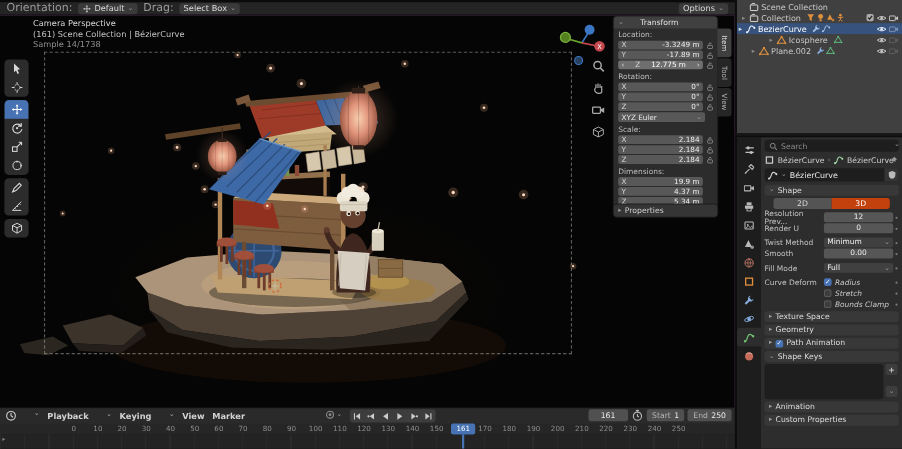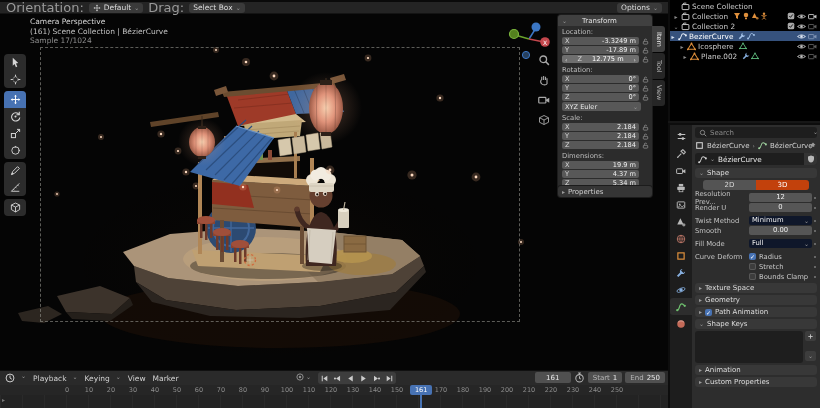--- a/index.html
+++ b/index.html
@@ -2,21 +2,21 @@
 <html><head>
 <meta charset="utf-8">
 <style>
   html,body{margin:0;padding:0;background:#000;}
   #app{position:relative;width:820px;height:408px;background:#161616;font-family:"DejaVu Sans",sans-serif;
        font-size:8px;color:#c8c8c8;overflow:hidden;-webkit-user-select:none;user-select:none;}
   .ic{display:inline-block;vertical-align:middle;flex:none;}
   
   .vp-header{position:absolute;left:0;top:0;width:668px;height:14px;background:#242424;border-top:2px solid #0a0a0a;
     border-bottom:1px solid #141414;display:flex;align-items:center;gap:5px;padding:0 6px;box-sizing:border-box;z-index:5;}
-  .hlbl{color:#9a9a9a;font-size:13px;}
+  .hlbl{color:#9a9a9a;font-size:10px;}
   .hdrop{background:#3a3a3a;border-radius:3px;height:10px;display:flex;align-items:center;gap:3px;
     padding:0 4px;font-size:7.5px;color:#dcdcdc;}
   .carrow{color:#9a9a9a;font-size:6px;line-height:6px;}
   
   .vp-body{position:absolute;left:0;top:14px;width:668px;height:356px;background:#701a75;overflow:hidden;}
   .vp-body svg.scene{position:absolute;left:0;top:0;}
   .overlay{position:absolute;left:30px;top:3px;line-height:9.5px;font-size:7.5px;z-index:3;}
   .ov1{color:#d8d8d8;}.ov2{color:#c2c2c2;}.ov3{color:#8f8f8f;}
   
   .toolbar{position:absolute;left:4px;top:40px;width:22px;display:flex;flex-direction:column;gap:3px;z-index:4;}
@@ -44,37 +44,37 @@
   .nprops{position:absolute;left:558px;top:172px;width:94px;height:11px;background:#353535;border-radius:3px;
      display:flex;align-items:center;gap:3px;padding:0 4px;box-sizing:border-box;color:#cfcfcf;font-size:7px;z-index:6;
      box-shadow:0 0 0 1px #1c1c1c;}
   .ntabs{position:absolute;left:652px;top:12px;z-index:6;display:flex;flex-direction:column;gap:1px;}
   .ntab{width:13px;height:26px;background:#262626;color:#b5b5b5;font-size:6.5px;border-radius:0 3px 3px 0;
      display:flex;align-items:center;justify-content:center;writing-mode:vertical-rl;}
   .ntab.active{background:#3f3f3f;color:#ececec;}
   
   .timeline{position:absolute;left:0;top:370px;width:668px;height:38px;background:#2a2a2a;border-top:1px solid #101010;box-sizing:border-box;}
   .tl-header{position:relative;height:14px;display:flex;align-items:center;gap:7px;padding:0 5px;}
-  .tl-menu{color:#d2d2d2;font-size:7.5px;display:flex;gap:6px;}
+  .tl-menu{color:#d2d2d2;font-size:7.5px;display:flex;gap:16px;font-weight:bold;}
   .transport{position:absolute;left:318px;top:1px;display:flex;background:#3d3d3d;border-radius:3px;height:12px;align-items:center;}
   .tpbtn{width:13px;height:12px;display:flex;align-items:center;justify-content:center;color:#cccccc;}
   .rec{position:absolute;left:295px;top:1px;display:flex;align-items:center;gap:1px;color:#8d8d8d;}
   .tl-right{position:absolute;right:3px;top:1px;display:flex;align-items:center;gap:3px;}
   .pill{background:#505050;border-radius:2px;height:11px;display:flex;align-items:center;gap:3px;padding:0 5px;font-size:7px;color:#e8e8e8;}
   .pill .dim{color:#b5b5b5;}
   .tl-ruler{position:absolute;left:0;top:14px;width:668px;height:10px;background:#262626;border-bottom:1px solid #1b1b1b;}
   .tick{position:absolute;top:1px;transform:translateX(-50%);font-size:6.5px;color:#8d8d8d;}
   .ph-label{position:absolute;top:0;width:22px;height:10px;background:#4772b3;border-radius:2px;color:#fff;
      font-size:6.5px;text-align:center;line-height:10px;z-index:2;}
   .tl-track{position:absolute;left:0;top:24px;width:668px;height:14px;background:#232323;
      background-image:repeating-linear-gradient(90deg,#2a2a2a 0 1px,transparent 1px 22px);}
   .ph-line{position:absolute;top:24px;height:14px;width:2px;background:#4772b3;z-index:2;}
   .chan{position:absolute;left:2px;top:25px;color:#777;font-size:6px;}
   
-  .outliner{position:absolute;left:668px;top:0;width:152px;height:121px;background:#000000;border-left:2px solid #0d0d0d;
+  .outliner{position:absolute;left:668px;top:0;width:152px;height:121px;background:#404040;border-left:2px solid #0d0d0d;
      box-sizing:border-box;padding-top:1px;}
   .ol-row{position:relative;display:flex;align-items:center;height:10px;gap:2px;font-size:7.3px;color:#c9c9c9;padding-left:3px;}
   .ol-row.sel{background:#36527d;color:#fff;}
   .caret{width:6px;color:#8a8a8a;font-size:6px;text-align:center;flex:none;}
   .badges{display:flex;gap:1px;margin-left:3px;}
   .olctl{position:absolute;right:3px;display:flex;gap:2px;align-items:center;}
   
   .props{position:absolute;left:668px;top:123px;width:152px;height:285px;background:#2d2d2d;
      border-left:2px solid #0d0d0d;border-top:2px solid #0d0d0d;box-sizing:border-box;}
   .ptabs{position:absolute;left:0;top:0;width:22px;height:100%;background:#1d1d1d;display:flex;flex-direction:column;
@@ -93,25 +93,25 @@
      display:flex;align-items:center;justify-content:center;color:#b9b9b9;}
   .phdr{height:10px;background:#383838;border-radius:3px;display:flex;align-items:center;gap:3px;padding:0 4px;
      color:#dedede;font-size:7px;margin:2px 0;}
   .seg{display:flex;height:10px;border-radius:3px;overflow:hidden;margin:2px 8px 3px 8px;}
   .seg div{flex:1;display:flex;align-items:center;justify-content:center;font-size:7px;}
   .seg .off{background:#545454;color:#d8d8d8;}
   .seg .on{background:#c2410c;color:#fff;}
   .pr-row{display:flex;align-items:center;height:9px;margin:1px 0;font-size:6.8px;}
   .pr-label{width:50px;text-align:left;color:#c2c2c2;padding-right:4px;flex:none;}
   .pr-field{flex:1;background:#565656;border-radius:2px;height:9px;line-height:9px;text-align:center;color:#efefef;}
-  .pr-drop{flex:1;background:#0f172a;border-radius:2px;height:9px;line-height:9px;color:#efefef;display:flex;
+  .pr-drop{flex:1;background:#404040;border-radius:2px;height:9px;line-height:9px;color:#efefef;display:flex;
      align-items:center;justify-content:space-between;padding:0 3px;}
   .dot{width:5px;flex:none;display:flex;justify-content:center;align-items:center;}
   .dot i{width:2px;height:2px;border-radius:50%;background:#7a7a7a;}
-  .chkrow{display:flex;align-items:flex-start;gap:3px;}
+  .chkrow{display:flex;align-items:flex-start;gap:3px;font-style:italic;}
   .cbx{width:7px;height:7px;border-radius:2px;background:#4772b3;color:#fff;font-size:6px;line-height:7px;
      text-align:center;flex:none;}
   .cbx.off{background:#3d3d3d;box-shadow:inset 0 0 0 1px #585858;}
   .listbox{height:32px;background:#1e1e1e;border-radius:3px;margin:1px 14px 2px 0;position:relative;}
   .lbcol{position:absolute;right:0;top:12px;display:flex;flex-direction:column;gap:2px;}
   .lbtn{width:11px;height:10px;background:#3d3d3d;border-radius:2px;display:flex;align-items:center;justify-content:center;color:#c8c8c8;}
   .camrect{position:absolute;left:40px;top:33px;width:478px;height:273px;border:1px dashed #96968f;opacity:.6;z-index:2;}
 </style>
 </head>
 <body>
@@ -499,21 +499,21 @@
           <circle cx="521" cy="228" r="1"></circle>
             <circle cx="57" cy="180" r=".9"></circle>
         </g>
       </g>
     </svg>
     <div class="camrect"></div>
 
     <div class="overlay">
       <div class="ov1">Camera Perspective</div>
       <div class="ov2">(161) Scene Collection | BézierCurve</div>
-      <div class="ov3">Sample 17/1024</div>
+      <div class="ov3">Sample 14/1738</div>
     </div>
 
     <div class="toolbar">
       <div class="tgroup">
         <div class="tbtn">
             <svg class="ic" width="11" height="11">
               <use href="#i-select"></use>
             </svg>
           </div>
         <div class="tbtn">
@@ -884,38 +884,20 @@
             <use href="#i-chk"></use>
           </svg>
         <svg class="ic" width="9" height="9" style="color:#c6c6c6">
             <use href="#i-eye"></use>
           </svg>
         <svg class="ic" width="9" height="9" style="color:#c6c6c6">
             <use href="#i-cam"></use>
           </svg>
       </span>
     </div>
-    <div class="ol-row">
-      <span class="caret">⌄</span>
-      <svg class="ic" width="9" height="9" style="color:#d8d8d8">
-          <use href="#i-coll"></use>
-        </svg>
-      <span>Collection 2</span>
-      <span class="olctl">
-        <svg class="ic" width="8" height="8" style="color:#aaaaaa">
-            <use href="#i-chk"></use>
-          </svg>
-        <svg class="ic" width="9" height="9" style="color:#c6c6c6">
-            <use href="#i-eye"></use>
-          </svg>
-        <svg class="ic" width="9" height="9" style="color:#5e5e5e">
-            <use href="#i-cam"></use>
-          </svg>
-      </span>
-    </div>
     <div class="ol-row sel" style="padding-left:0">
       <span class="caret" style="color:#d6e2f2">▸</span>
       <svg class="ic" width="9" height="9" style="color:#e9f0fa">
           <use href="#i-curve"></use>
         </svg>
       <span>BezierCurve</span>
       <span class="badges">
         <svg class="ic" width="8" height="8" style="color:#a8c6ec">
             <use href="#i-wrench"></use>
           </svg>
@@ -925,21 +907,21 @@
       </span>
       <span class="olctl">
         <svg class="ic" width="9" height="9" style="color:#e4ecf8">
             <use href="#i-eye"></use>
           </svg>
         <svg class="ic" width="9" height="9" style="color:#7f93b4">
             <use href="#i-cam"></use>
           </svg>
       </span>
     </div>
-    <div class="ol-row" style="padding-left:9px">
+    <div class="ol-row" style="padding-left:28px">
       <span class="caret">▸</span>
       <svg class="ic" width="9" height="9" style="color:#e0903c">
           <use href="#i-tri"></use>
         </svg>
       <span>Icosphere</span>
       <span class="badges">
         <svg class="ic" width="8" height="8" style="color:#5fba7d">
             <use href="#i-tri"></use>
           </svg>
       </span>

